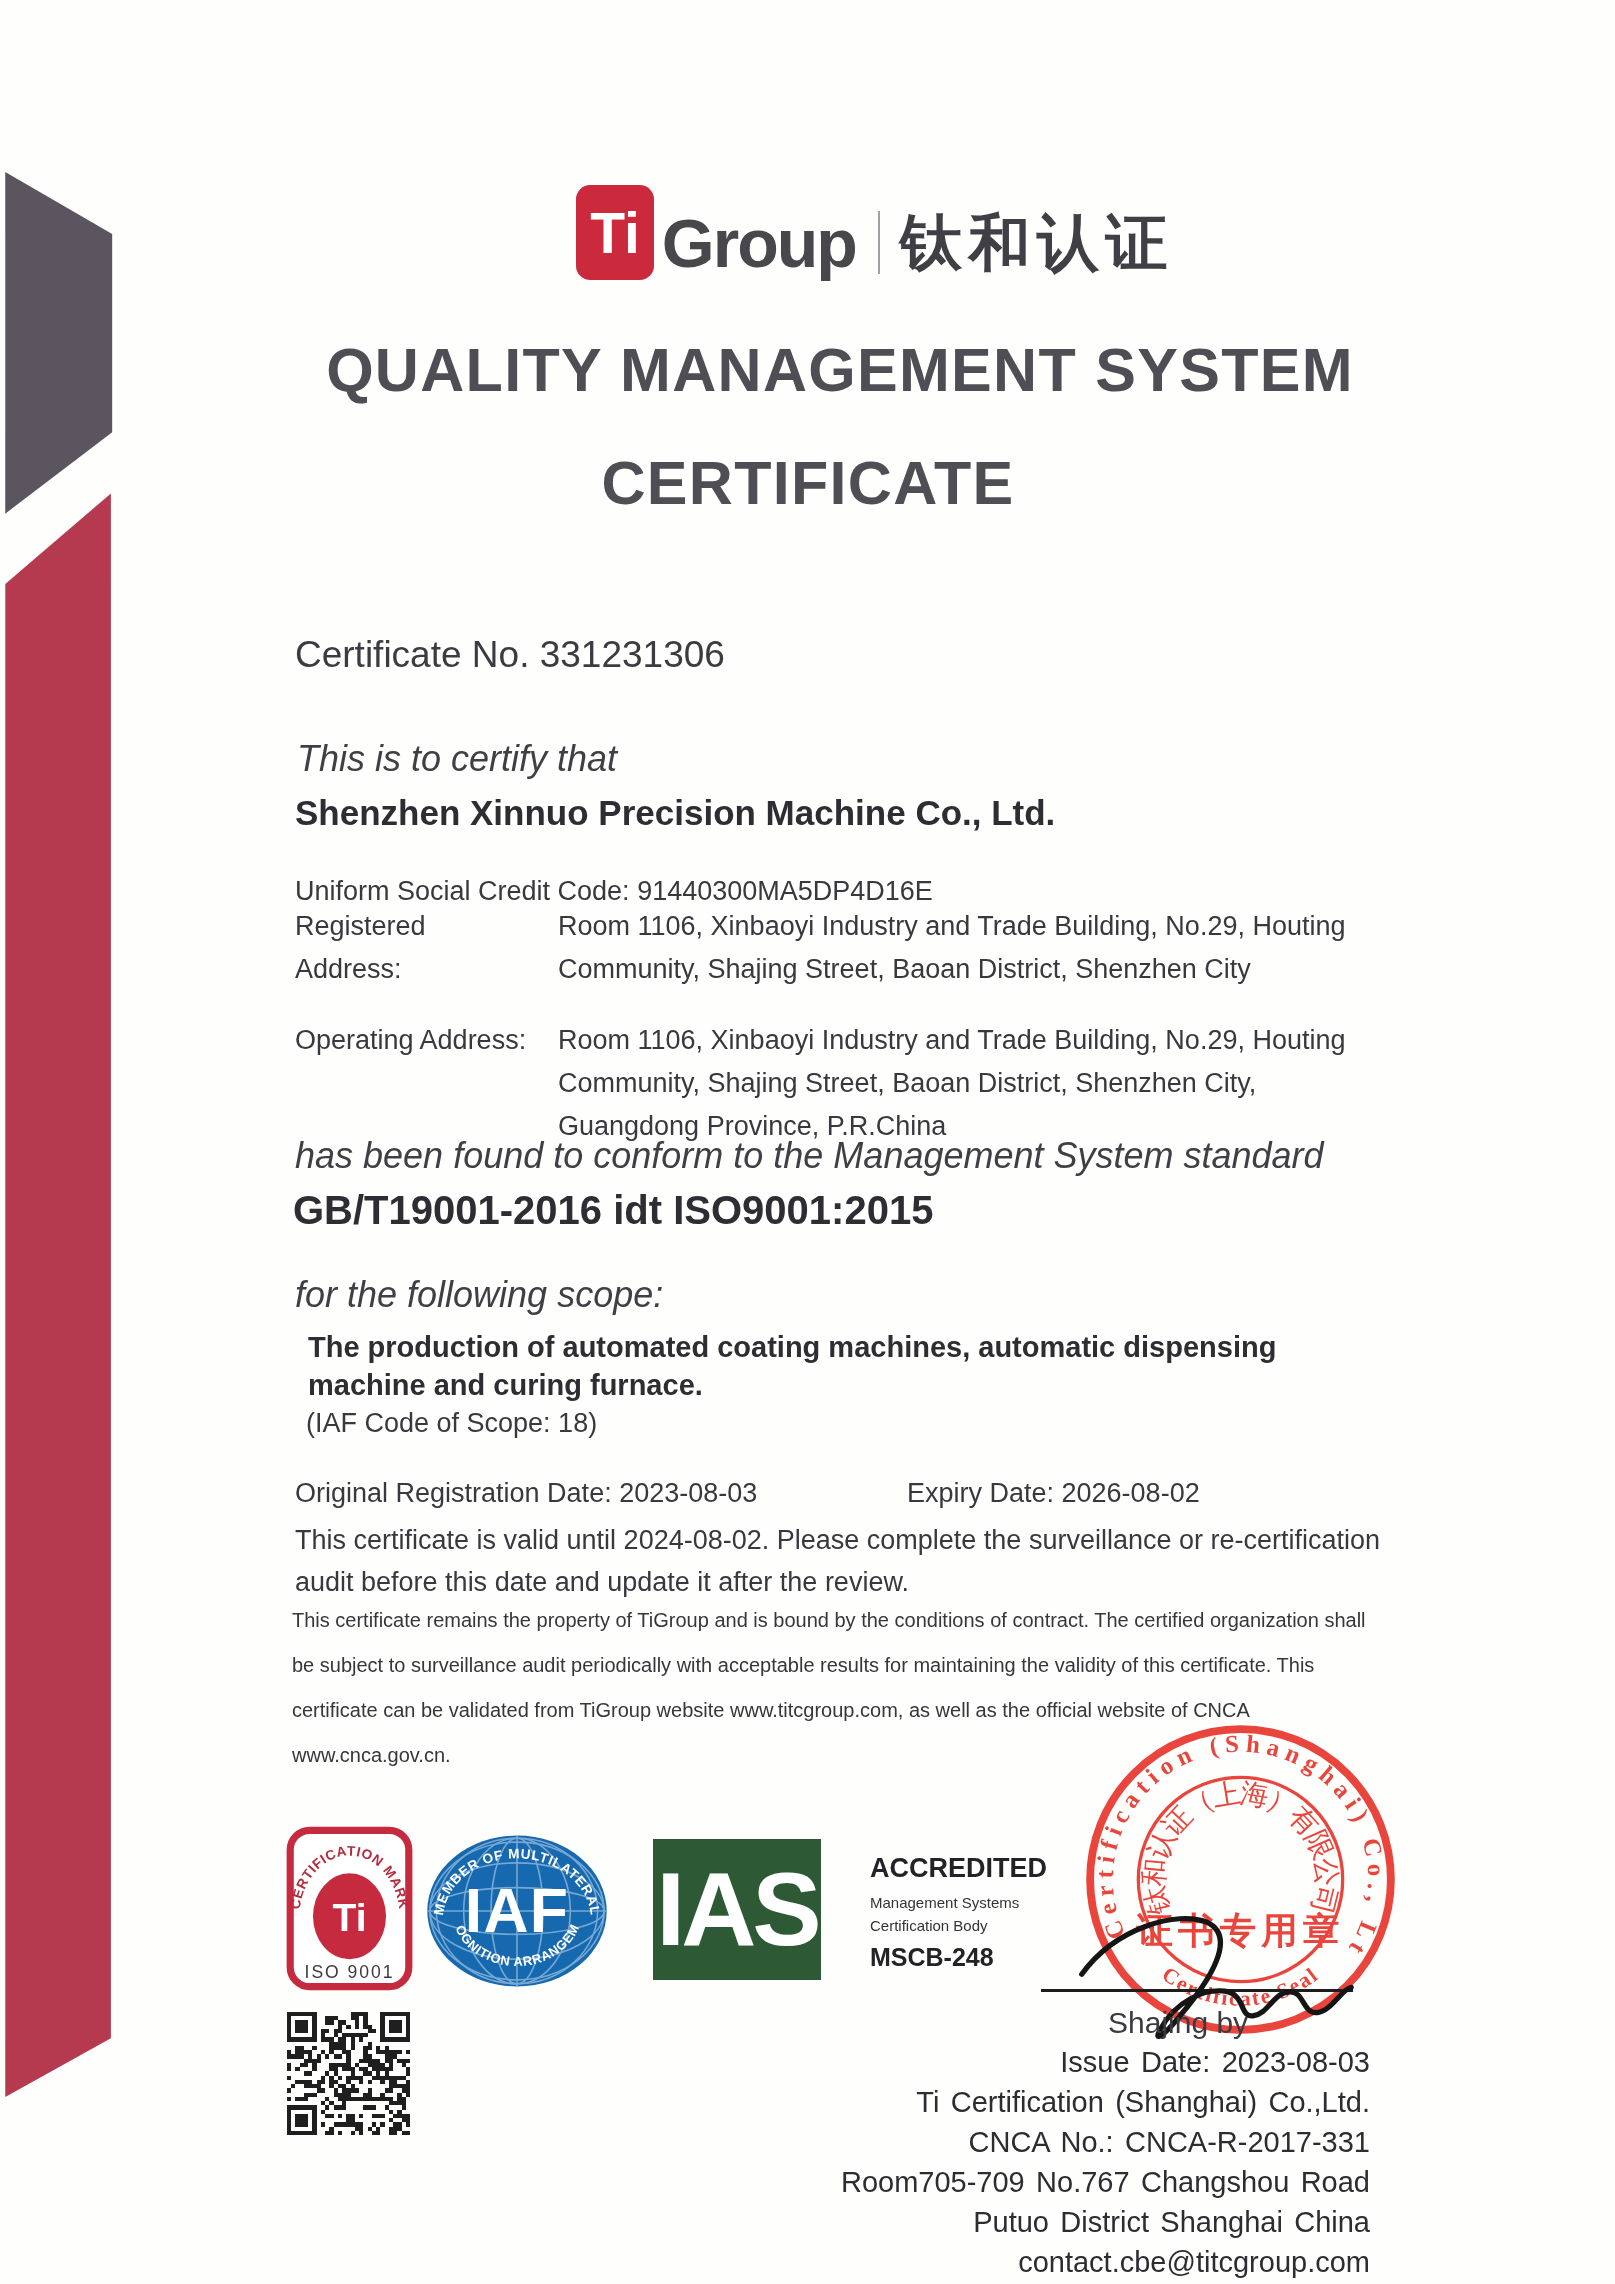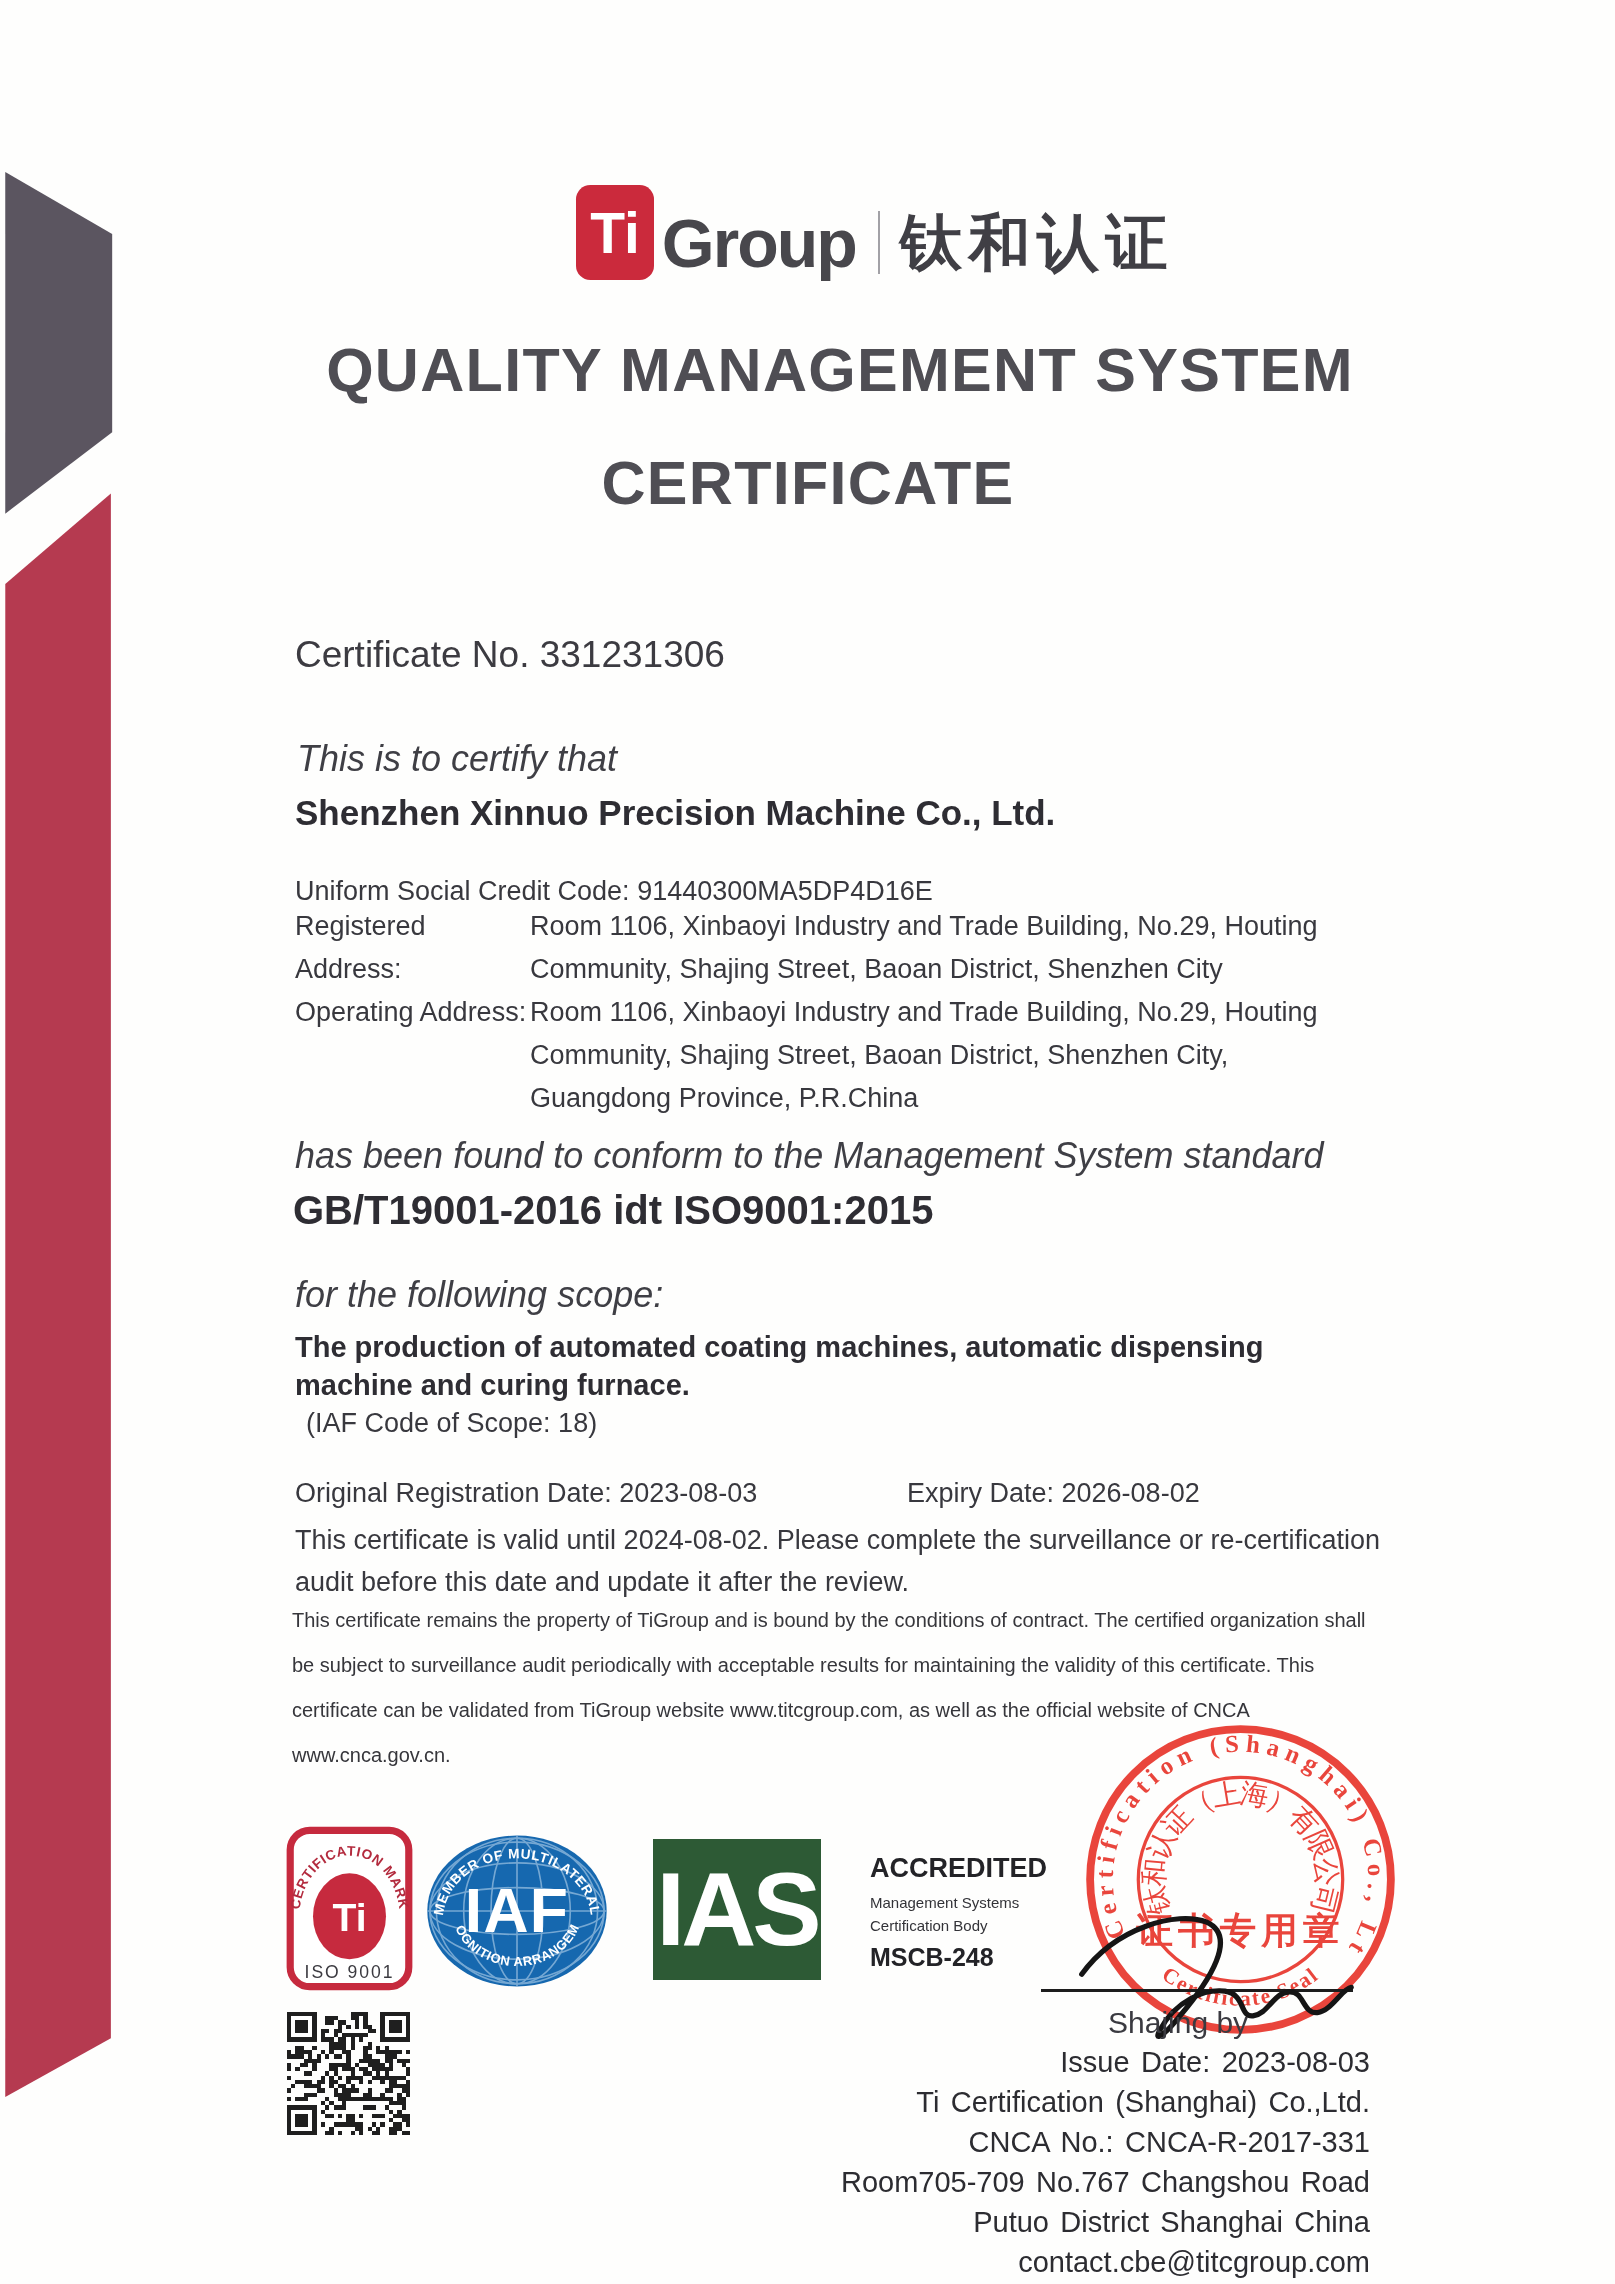--- a/index.html
+++ b/index.html
@@ -19,21 +19,21 @@
   .logo-sep{width:2.6px;height:63px;background:#a2a1a6;margin:0 19.6px 6.5px 22px;}
   .logo-cn{font-size:62px;font-weight:600;color:#403f45;letter-spacing:6.5px;line-height:1;padding-bottom:6.5px;}
 
   
   .title{left:0;width:100%;text-align:center;font-weight:700;color:#4f4e54;letter-spacing:1.3px;font-size:61px;}
 
   .t{color:#38383e;}
   .italic{font-style:italic;color:#3f3f45;}
   .bold{font-weight:700;color:#2e2d33;}
 
-  .addr-grid{display:grid;grid-template-columns:235px 841px;font-size:27px;line-height:43px;color:#38383e;row-gap:0;}
+  .addr-grid{display:grid;grid-template-columns:235px 841px;font-size:27px;line-height:43px;color:#38383e;row-gap:0;gap:28px;}
   .addr-grid .lbl{grid-column:1;}
   .addr-grid .val{grid-column:2;}
 
   
   .footer-block{right:246px;top:2042px;text-align:right;font-size:29px;line-height:40px;color:#2c2c31;}
   .footer-block div{word-spacing:3.3px;}
 
   .sig-line{left:1041px;top:1989px;width:312px;height:2.6px;background:#1d1d1d;}
   .ias-text{left:870px;top:1853px;color:#232327;}
   .ias-text .acc{font-size:27px;font-weight:700;letter-spacing:0;}
@@ -78,21 +78,21 @@
     <div class="lbl">Operating Address:</div>
     <div class="val">Room 1106, Xinbaoyi Industry and Trade Building, No.29, Houting Community, Shajing Street, Baoan District, Shenzhen City, Guangdong Province, P.R.China</div>
   </div>
 
   <div class="abs italic" style="left:295px;top:1135px;font-size:36px;">has been found to conform to the Management System standard</div>
 
   <div class="abs bold" style="left:293px;top:1188px;font-size:40px;">GB/T19001-2016 idt ISO9001:2015</div>
 
   <div class="abs italic" style="left:295px;top:1274px;font-size:36px;">for the following scope:</div>
 
-  <div class="abs bold" style="left:295px;top:1328px;width:1082px;font-size:29px;line-height:38px;">The production of automated coating machines, automatic dispensing machine and curing furnace.</div>
+  <div class="abs bold" style="left:308px;top:1328px;width:1082px;font-size:29px;line-height:38px;">The production of automated coating machines, automatic dispensing machine and curing furnace.</div>
 
   <div class="abs t" style="left:306px;top:1408px;font-size:27px;">(IAF Code of Scope: 18)</div>
 
   <div class="abs t" style="left:295px;top:1478px;font-size:27px;">Original Registration Date: 2023-08-03</div>
   <div class="abs t" style="left:907px;top:1478px;font-size:27px;">Expiry Date: 2026-08-02</div>
 
   <div class="abs t" style="left:295px;top:1519px;width:1102px;font-size:27px;line-height:42px;">This certificate is valid until 2024-08-02. Please complete the surveillance or re-certification audit before this date and update it after the review.</div>
 
   <div class="abs" style="left:292px;top:1598px;width:1079px;font-size:20px;line-height:45px;color:#36363b;">This certificate remains the property of TiGroup and is bound by the conditions of contract. The certified organization shall be subject to surveillance audit periodically with acceptable results for maintaining the validity of this certificate. This certificate can be validated from TiGroup website www.titcgroup.com, as well as the official website of CNCA www.cnca.gov.cn.</div>
 

